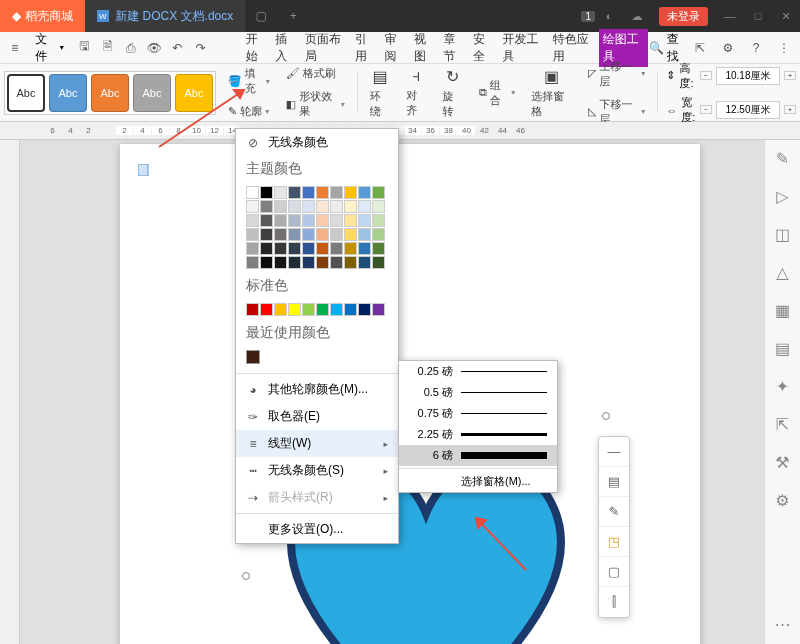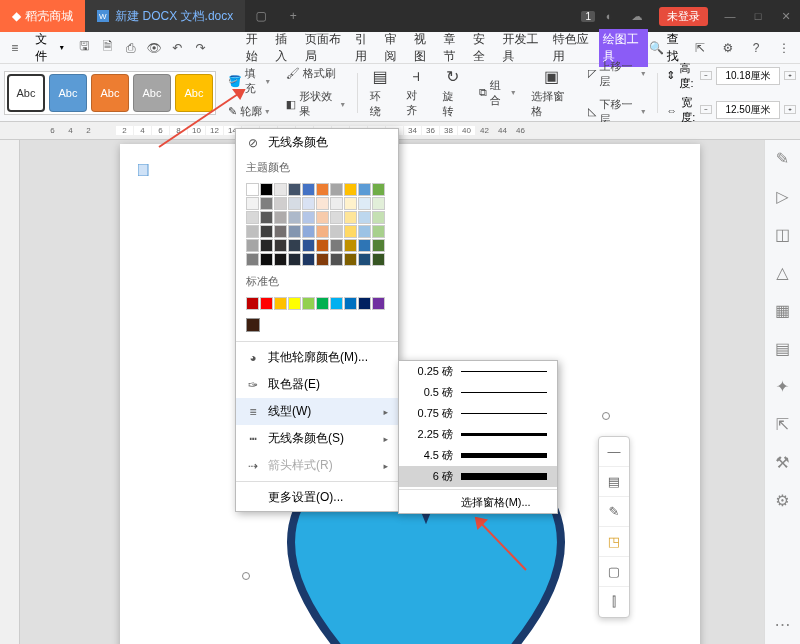--- a/index.html
+++ b/index.html
@@ -12,21 +12,21 @@
 .tab-add { width:32px; display:flex; align-items:center; justify-content:center; color:#888; }
 .win-controls { margin-left:auto; display:flex; align-items:center; height:100%; }
 .win-btn { width:28px; height:100%; display:flex; align-items:center; justify-content:center; color:#888; font-size:11px; }
 .login-btn { background:#e74c3c; color:#fff; padding:2px 8px; border-radius:3px; font-size:11px; margin:0 8px; }
 .badge { background:#555; padding:0 4px; border-radius:2px; font-size:10px; }
 
 .menubar { height:32px; background:#f7f8fa; border-bottom:1px solid #ddd; display:flex; align-items:center; font-size:12px; padding:0 4px; gap:2px; }
 .menu-file { display:flex; align-items:center; gap:4px; padding:0 8px; }
 .mb-icon { width:24px; height:24px; display:flex; align-items:center; justify-content:center; color:#555; }
 .menu-tab { padding:2px 4px; color:#333; cursor:pointer; font-size:12px; }
-.menu-tab.active { background:#8b5cf6; color:#fff; }
+.menu-tab.active { background:#a21caf; color:#fff; }
 .menu-search { display:flex; align-items:center; gap:2px; }
 .menu-right { margin-left:auto; display:flex; gap:4px; }
 
 .toolbar { height:58px; background:#f7f8fa; border-bottom:1px solid #ccc; display:flex; align-items:center; padding:0 4px; font-size:11px; gap:8px; }
 .style-palette { display:flex; gap:4px; padding:2px; border:1px solid #ccc; background:#fff;align-items:center; }
 .style-box { width:38px; height:38px; border-radius:4px; display:flex; align-items:center; justify-content:center; color:#fff; font-size:11px; border:1px solid rgba(0,0,0,.2); }
 .tb-group { display:flex; flex-direction:column; gap:4px; }
 .tb-btn { display:flex; align-items:center; gap:3px; padding:2px 4px; color:#444; cursor:pointer; }
 .tb-btn .dd { font-size:8px; color:#888; }
 .tb-sep { width:1px; height:40px; background:#ddd; }
@@ -57,21 +57,21 @@
 .sb-icon { width:20px; height:20px; color:#888; display:flex; align-items:center; justify-content:center; }
 
 .float-toolbar { position:absolute; left:598px; top:296px; width:32px; background:#fff; border:1px solid #ccc; border-radius:4px; display:flex; flex-direction:column; box-shadow:0 2px 6px rgba(0,0,0,.2); }
 .ft-btn { height:30px; border-bottom:1px solid #eee; display:flex; align-items:center; justify-content:center; color:#666; font-size:13px; }
 .ft-btn:last-child { border-bottom:none; }
 
 
 .dropdown { position:absolute; left:235px; top:128px; width:164px; background:#fff; border:1px solid #bbb; box-shadow:2px 2px 8px rgba(0,0,0,.3); font-size:12px; z-index:50; }
 .dd-row { display:flex; align-items:center; gap:8px; padding:5px 10px; cursor:pointer; }
 .dd-row.disabled { color:#aaa; }
-.dd-label { padding:4px 10px; color:#666; font-size:11px; }
+.dd-label { padding:4px 10px; color:#666; font-size:14px; }
 .dd-sep { height:1px; background:#ddd; margin:2px 0; }
 .dd-icon { width:14px; height:14px; display:flex; align-items:center; justify-content:center; color:#555; }
 .dd-arrow { margin-left:auto; font-size:9px; color:#666; }
 .color-grid { display:grid; grid-template-columns:repeat(10,13px); gap:1px; padding:4px 10px; }
 .color-cell { width:13px; height:13px; border:1px solid #ccc; }
 .recent-row { padding:4px 10px; }
 .recent-cell { width:14px; height:14px; border:1px solid #999; display:inline-block; }
 
 .submenu { position:absolute; left:398px; top:360px; width:160px; background:#fff; border:1px solid #bbb; box-shadow:2px 2px 8px rgba(0,0,0,.3); font-size:11px; z-index:51; }
 .weight-row { display:flex; align-items:center; gap:8px; padding:3px 10px; cursor:pointer; }
@@ -389,20 +389,21 @@
       <div class="color-cell" style="background: rgb(255, 0, 0);"></div>
       <div class="color-cell" style="background: rgb(255, 192, 0);"></div>
       <div class="color-cell" style="background: rgb(255, 255, 0);"></div>
       <div class="color-cell" style="background: rgb(146, 208, 80);"></div>
       <div class="color-cell" style="background: rgb(0, 176, 80);"></div>
       <div class="color-cell" style="background: rgb(0, 176, 240);"></div>
       <div class="color-cell" style="background: rgb(0, 112, 192);"></div>
       <div class="color-cell" style="background: rgb(0, 32, 96);"></div>
       <div class="color-cell" style="background: rgb(112, 48, 160);"></div>
     </div>
+  <div class="dd-label">最近使用颜色</div>
   <div class="recent-row"><span class="recent-cell" id="recent-cell" style="background: rgb(61, 30, 15);"></span></div>
   <div class="dd-sep"></div>
   <div class="dd-row">
     <span class="dd-icon">◕</span>
     <span>其他轮廓颜色(M)...</span>
   </div>
   <div class="dd-row">
     <span class="dd-icon">✑</span>
     <span>取色器(E)</span>
   </div>
@@ -437,24 +438,20 @@
       <span class="weight-label">0.5 磅</span>
       <span class="weight-line" style="height:1px"></span>
     </div>
     <div class="weight-row">
       <span class="weight-label">0.75 磅</span>
       <span class="weight-line" style="height:1px"></span>
     </div>
     <div class="weight-row">
       <span class="weight-label">2.25 磅</span>
       <span class="weight-line" style="height:3px"></span>
-    </div>
-    <div class="weight-row">
-      <span class="weight-label">4.5 磅</span>
-      <span class="weight-line" style="height:5px"></span>
     </div>
     <div class="weight-row hl">
       <span class="weight-label">6 磅</span>
       <span class="weight-line" style="height:7px"></span>
     </div>
     <div class="dd-sep"></div>
     <div class="weight-row">
       <span style="padding-left:52px">选择窗格(M)...</span>
     </div>
   </div>

